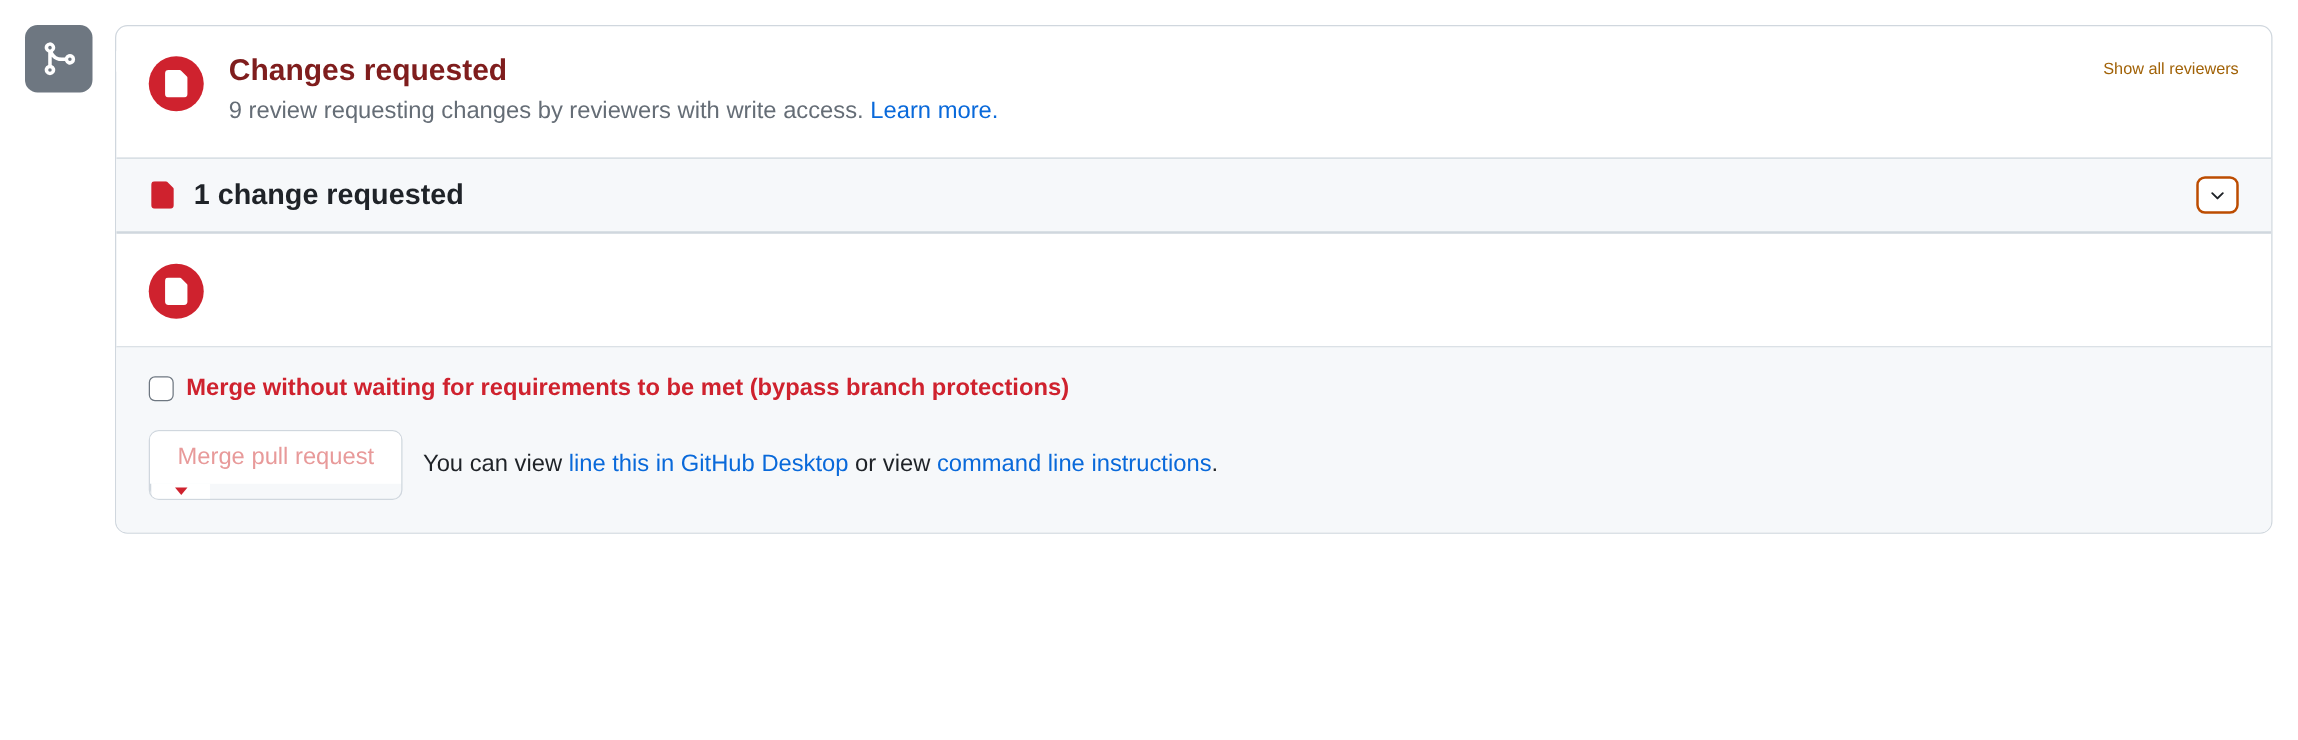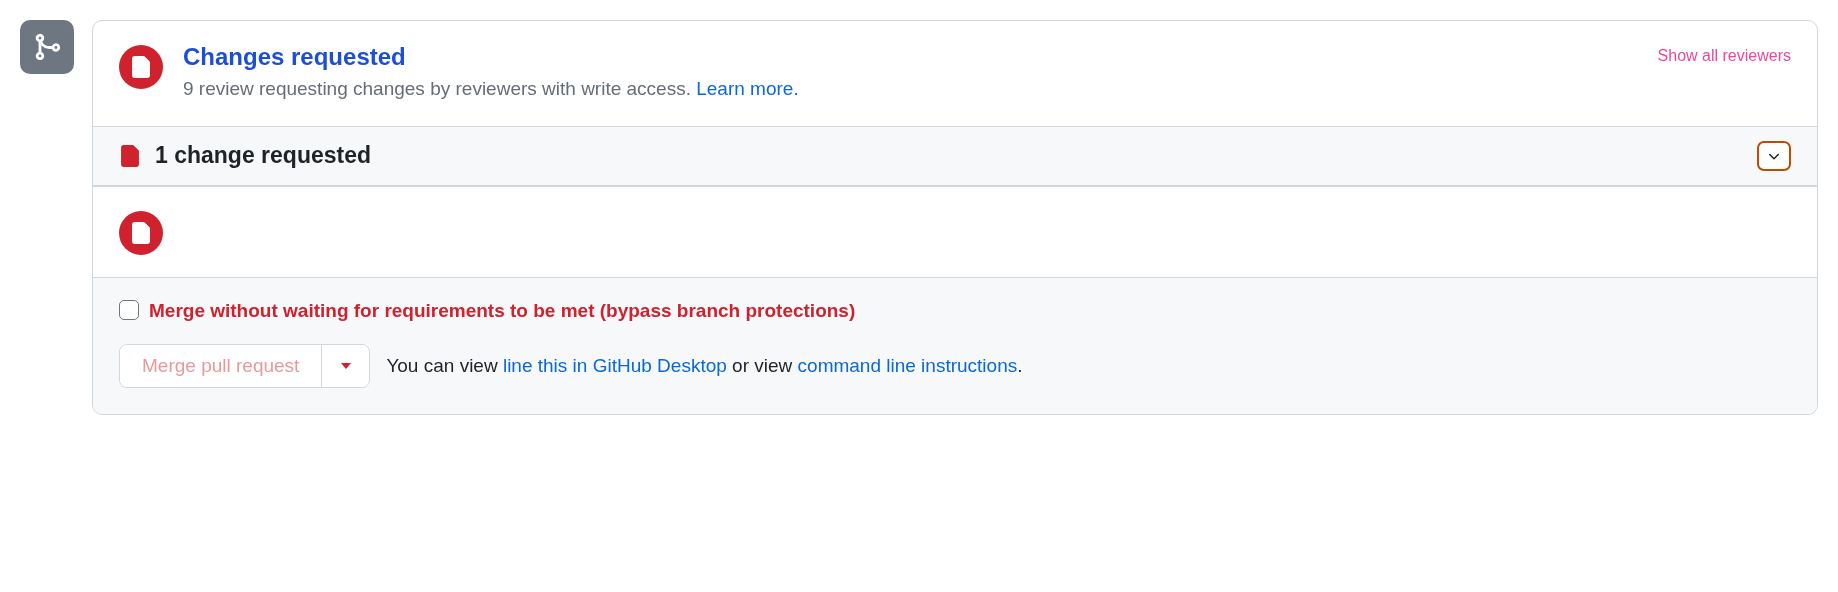--- a/index.html
+++ b/index.html
@@ -77,36 +77,36 @@
       justify-content: center;
       flex-shrink: 0;
       margin-top: 2px;
     }
     .section-content {
       flex: 1;
     }
     .section-title {
       font-size: 24px;
       font-weight: 600;
-      color: #1d4ed8;
+      color: #7f1d1d;
       margin-bottom: 4px;
     }
     .section-desc {
       font-size: 19px;
       color: #656d76;
       line-height: 1.5;
     }
     .link {
       color: #0969da;
       text-decoration: none;
       cursor: pointer;
     }
     .header-link {
-      color: #ec4899;
-      font-size: 16px;
+      color: #a16207;
+      font-size: 13px;
       text-decoration: none;
       cursor: pointer;
       white-space: nowrap;
       margin-left: auto;
       padding-top: 4px;
     }
     .divider-section {
       background: #f6f8fa;
       border-top: 1.5px solid #d0d7de;
       border-bottom: 2px solid #d0d7de;
@@ -134,20 +134,21 @@
     }
     .section-blocked {
       border-bottom: 1.5px solid #d0d7de;
     }
     .footer-section {
       background: #f6f8fa;
       padding: 22px 26px 26px;
     }
     .bypass-row {
       display: flex;
+      align-items: center;
       gap: 10px;
       margin-bottom: 22px;
     }
     .bypass-checkbox {
       width: 20px;
       height: 20px;
       border: 1.5px solid #6e7781;
       border-radius: 5px;
       background: #ffffff;
       cursor: pointer;
@@ -161,20 +162,21 @@
     .merge-row {
       display: flex;
       align-items: center;
       gap: 16px;
     }
     .merge-btn-group {
       display: flex;
       border: 1.5px solid #d0d7de;
       border-radius: 8px;
       overflow: hidden;
+      flex-direction: column;
     }
     .merge-btn {
       padding: 10px 22px;
       background: #ffffff;
       color: #e89a9a;
       font-size: 19px;
       font-weight: 500;
       border: none;
       cursor: pointer;
     }

